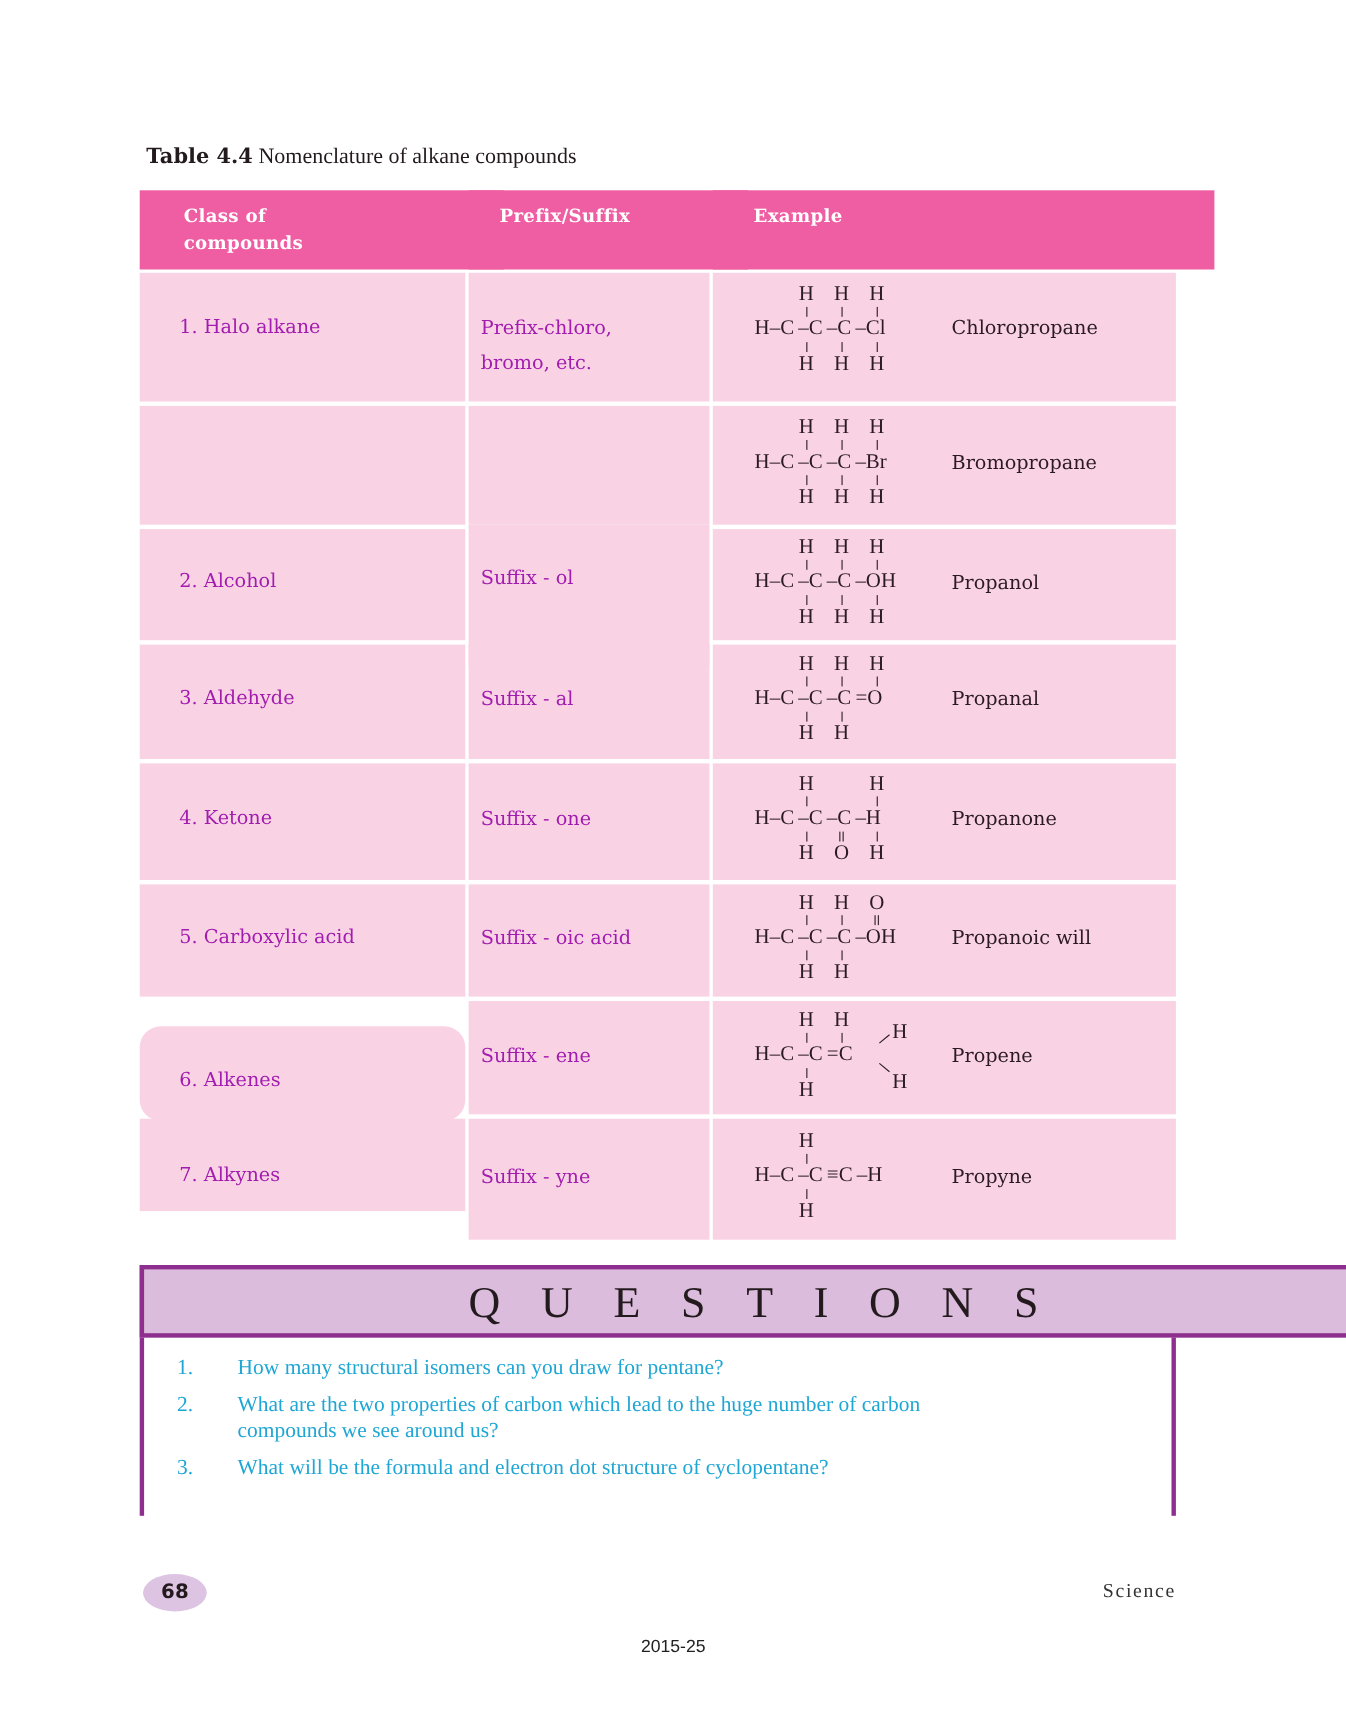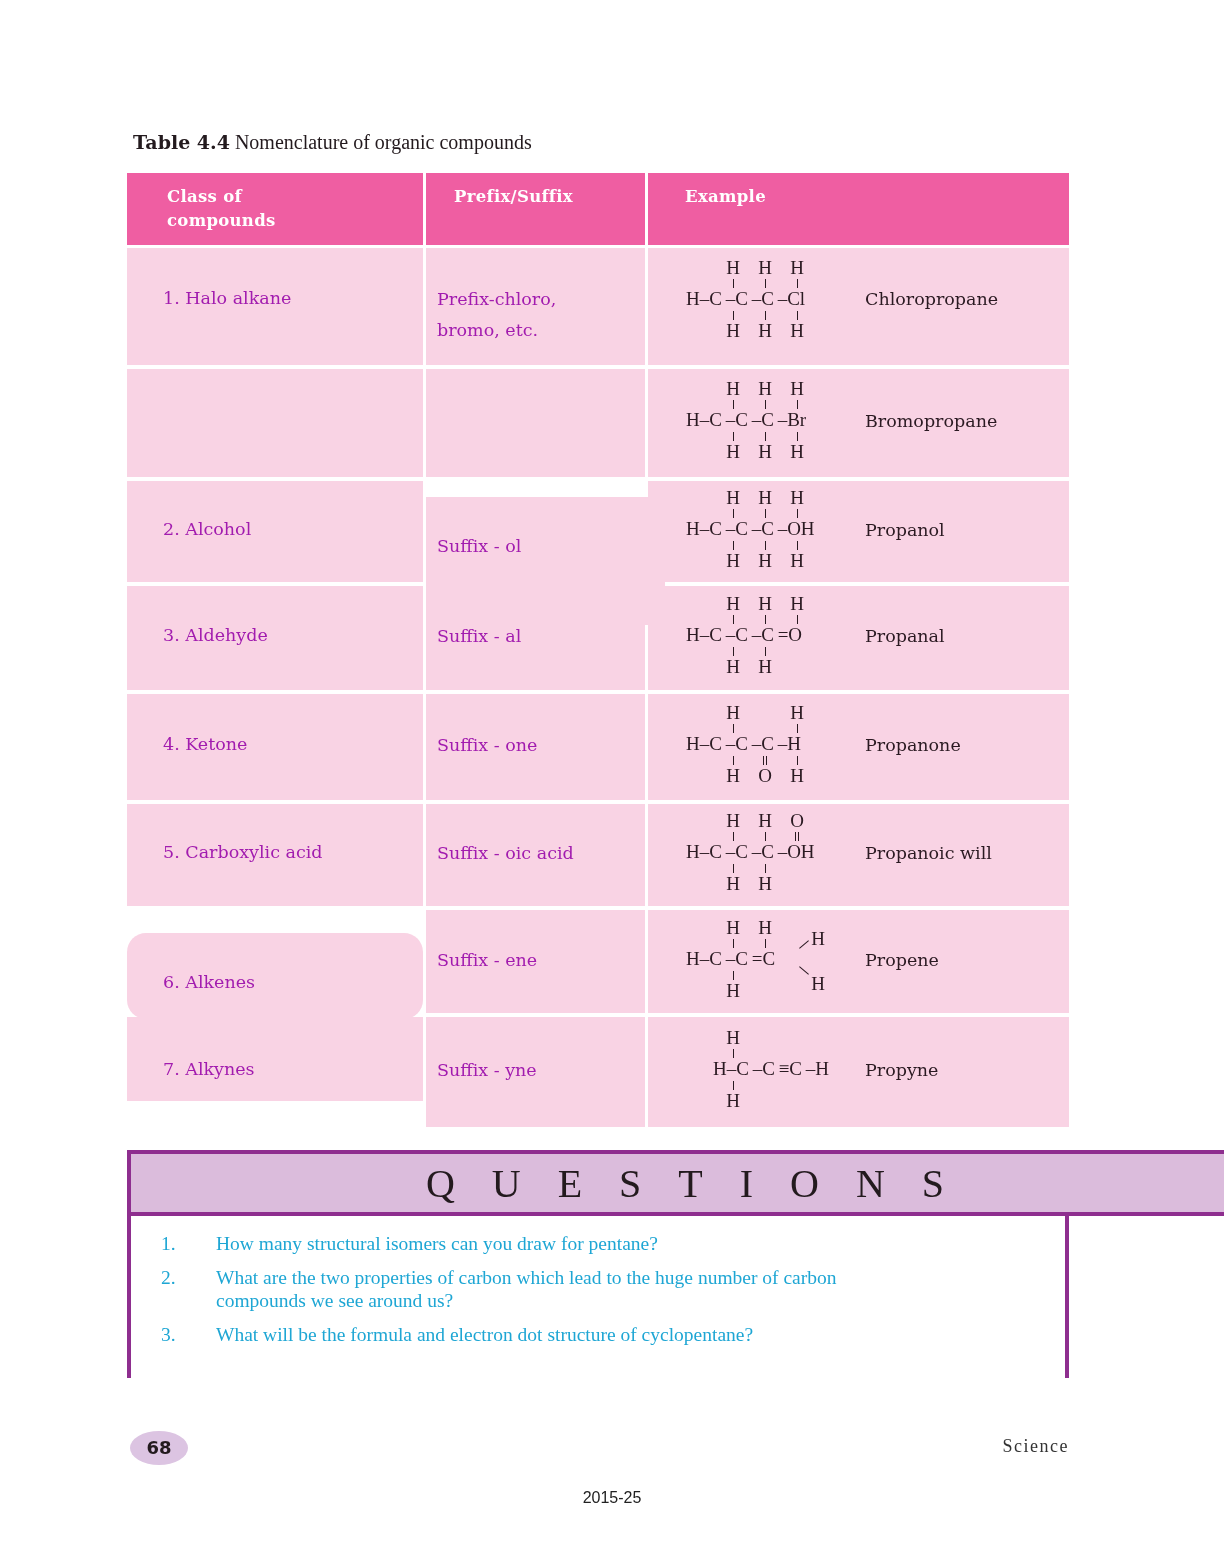--- a/index.html
+++ b/index.html
@@ -8,21 +8,21 @@
     font-family: "DejaVu Serif", "Liberation Serif", serif; color: #2b1a22;
     overflow: hidden;
   }
   .caption {
     position: absolute; left: 133px; top: 131px; font-size: 20px;
     font-family: "Liberation Serif", serif; color: #231a1e;
   }
   .caption b { font-family: "DejaVu Serif", serif; font-weight: bold; font-size: 19px; }
 
   .tbl { position: absolute; left: 127px; top: 173px; width: 942px; }
-  .hdr { position: absolute; top: 0; height: 72px; background: #ef5ea2; }
+  .hdr { position: absolute; top: 0; height: 72px; background: #ef5ea2; padding-left: 35px; }
   .hdr span {
     position: absolute; left: 0; top: 12px; color: #fff; font-weight: bold;
     font-size: 16.5px; line-height: 24px; letter-spacing: 0.3px;
     font-family: "DejaVu Serif", serif;
   }
   .cell { position: absolute; background: #f9d3e4; }
   .c1 { left: 0; width: 296px; }
   .c2 { left: 299px; width: 219px; }
   .c3 { left: 521px; width: 421px; }
   .cell .txt {
@@ -61,21 +61,21 @@
     border-radius: 50%; background: #dcc4e2; text-align: center; line-height: 34px;
     font-family: "DejaVu Sans", sans-serif; font-weight: bold; font-size: 18px; color: #231a1e;
   }
   .subject { position: absolute; right: 155px; top: 1436px; font-family: "Liberation Serif", serif; font-size: 18px; letter-spacing: 1.5px; color: #333; }
   .year { position: absolute; left: 0; width: 1224px; text-align: center; top: 1489px; font-family: "Liberation Sans", sans-serif; font-size: 16px; color: #222; }
 </style>
 </head>
 <body>
 
 <div class="caption">
-  <b>Table 4.4</b><span> Nomenclature of organic compounds</span>
+  <b>Table 4.4</b><span> Nomenclature of alkane compounds</span>
 </div>
 
 <div class="tbl" id="tbl">
   <div class="hdr c1" style="height:72px">
     <span style="left:40px; white-space:pre">Class of
 compounds</span>
   </div>
   <div class="hdr c2">
     <span style="left:28px">Prefix/Suffix</span>
   </div>
@@ -127,21 +127,21 @@
         <span class="a" style="left: 101px; top: 0px;">H</span>
         <span class="v" style="left: 111px; top: 21px;"></span>
         <span class="v" style="left: 111px; top: 53px;"></span>
         <span class="a" style="left: 101px; top: 63px;">H</span>
         <span class="a" style="left: 0px; top: 31px; width: 170px; text-align: left;">H–C –C –C –Br</span>
       </div>
     </div>
     <div class="cell c1" style="top: 308px; height: 101px;">
       <span class="txt" style="top: 38px;">2. Alcohol</span>
     </div>
-    <div class="cell c2" style="top: 324px; height: 128px; padding-left: 20px;">
+    <div class="cell c2" style="top: 304px; height: 128px;">
       <span class="txt" style="top: 38px; white-space: pre; line-height: 31px; margin-top: -4px;">Suffix - ol</span>
     </div>
     <div class="cell c3" style="top: 308px; height: 101px;">
       <span class="name" style="top: 39px;">Propanol</span>
       <div class="mol" style="top: 7px;">
         <span class="a" style="left: 37px; top: 0px;">H</span>
         <span class="v" style="left: 47px; top: 21px;"></span>
         <span class="v" style="left: 47px; top: 53px;"></span>
         <span class="a" style="left: 37px; top: 63px;">H</span>
         <span class="a" style="left: 69px; top: 0px;">H</span>
@@ -249,21 +249,21 @@
     <div class="cell c2" style="top: 844px; height: 110px;">
       <span class="txt" style="top: 42px; white-space: pre; line-height: 31px; margin-top: -4px;">Suffix - yne</span>
     </div>
     <div class="cell c3" style="top: 844px; height: 110px;">
       <span class="name" style="top: 43px;">Propyne</span>
       <div class="mol" style="top: 11px;">
         <span class="a" style="left: 37px; top: 0px;">H</span>
         <span class="v" style="left: 47px; top: 21px;"></span>
         <span class="v" style="left: 47px; top: 53px;"></span>
         <span class="a" style="left: 37px; top: 63px;">H</span>
-        <span class="a" style="left: 0px; top: 31px; width: 170px; text-align: center;">H–C –C ≡C –H</span>
+        <span class="a" style="left: 0px; top: 31px; width: 170px; text-align: left;">H–C –C ≡C –H</span>
       </div>
     </div>
   </div>
 
 <div class="qbox">
   <div class="qhead">
     <div class="qtitle">QUESTIONS</div>
   </div>
   <div class="q" style="top:82px; left:0; width:100%">
     <span class="qn">1.</span>

